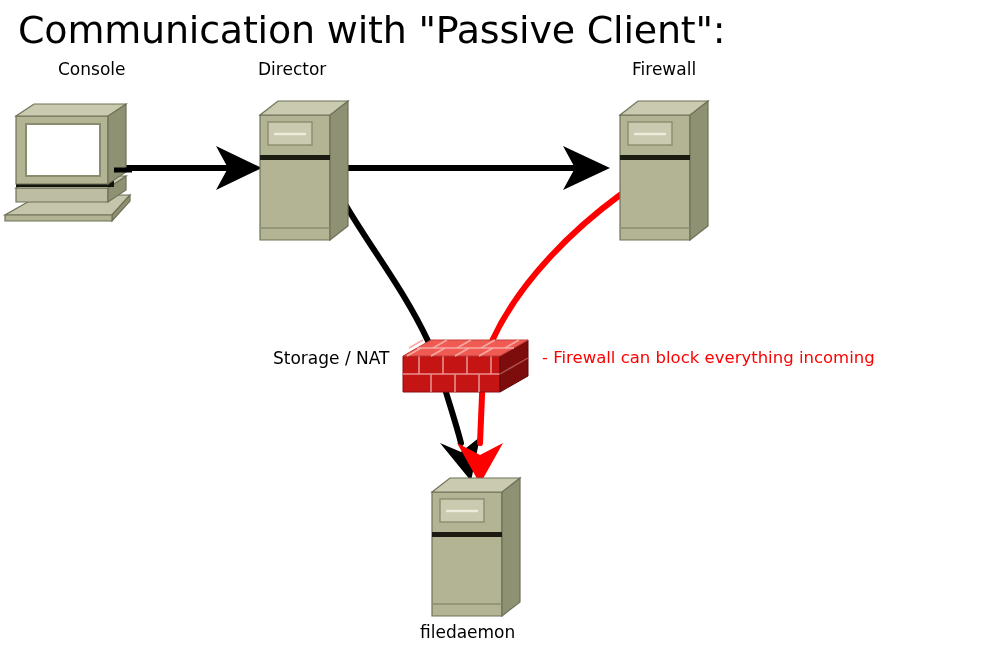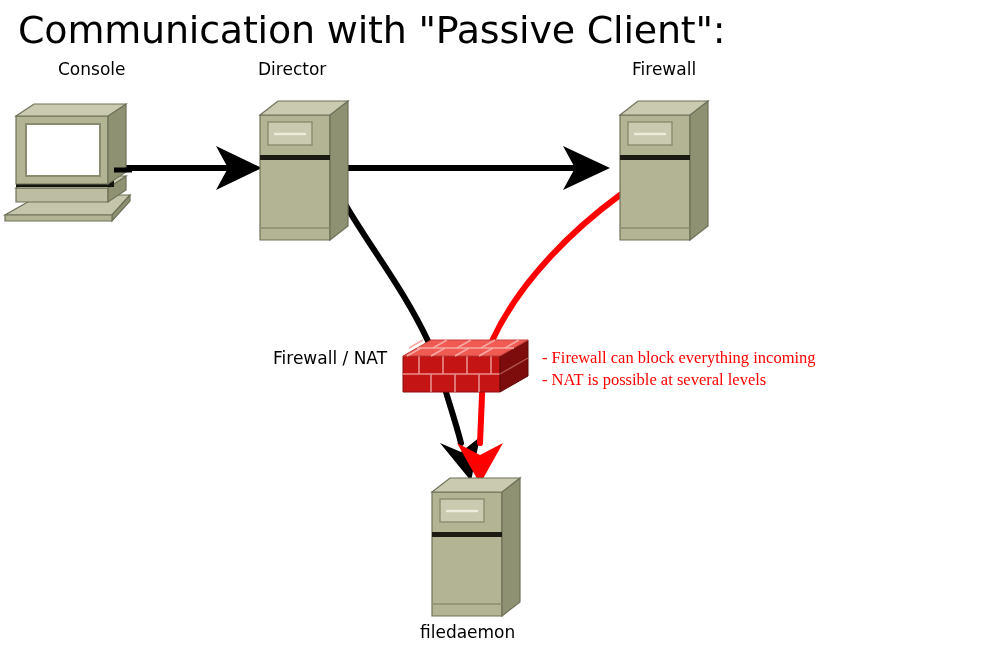--- a/index.html
+++ b/index.html
@@ -54,21 +54,21 @@
 
   .annot {
     position: absolute;
     color: #fe0000;
     font-size: 16.5px;
     line-height: 22px;
     white-space: nowrap;
   }
   .annot-firewall { left: 542px; top: 347px; }
   .annot-server   { left: 542px; top: 485px; }
-  .annot .annot-line { display: block; font-family: Liberation Serif, serif; }
+  .annot .annot-line { display: block; }
 </style>
 </head>
 <body>
 
 <div id="diagram-root">
 
   <div class="page-title">Communication with "Passive Client":</div>
 
   <svg id="scene" viewBox="0 0 1000 648">
     <defs>
@@ -177,24 +177,23 @@
       <rect x="440" y="499" width="44" height="23" fill="#c9cab0" stroke="#8a8c70" stroke-width="1.4"></rect>
       <line x1="446" y1="511" x2="478" y2="511" stroke="#eceddc" stroke-width="2.4"></line>
       <rect x="432" y="532" width="70" height="5" fill="#1b1b12"></rect>
       <line x1="432" y1="604" x2="502" y2="604" stroke="#8a8c70" stroke-width="1.6"></line>
     </g>
   </svg>
 
   <div class="node-label lbl-console">Console</div>
   <div class="node-label lbl-director">Director</div>
   <div class="node-label lbl-storage">Firewall</div>
-  <div class="node-label lbl-firewall">Firewall / NAT</div>
+  <div class="node-label lbl-firewall">Storage / NAT</div>
   <div class="node-label lbl-filedaemon">filedaemon</div>
 
   <div class="annot annot-firewall">
     <span class="annot-line">- Firewall can block everything incoming</span>
-    <span class="annot-line">- NAT is possible at several levels</span>
   </div>
 
   <div class="annot annot-server">
   </div>
 
 </div>
 
 </body></html>

